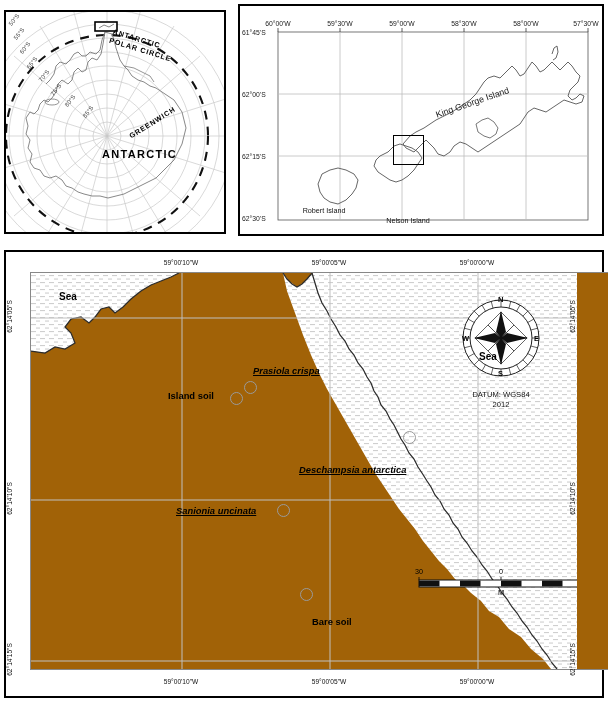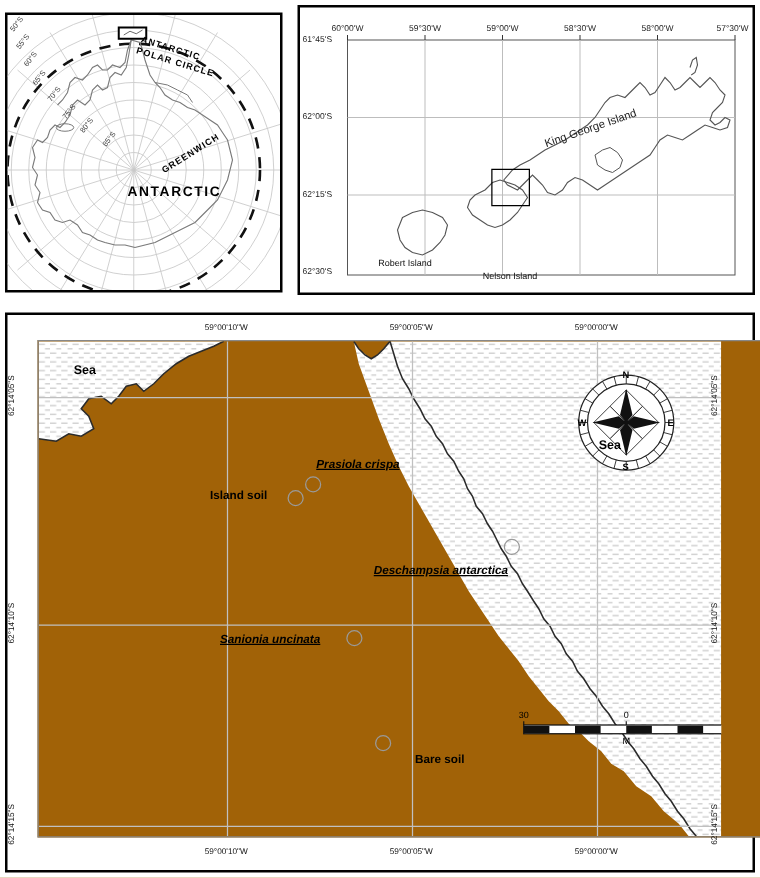--- a/index.html
+++ b/index.html
@@ -478,29 +478,31 @@
       <div class="sea-label" style="left:448px; top:78px;">Sea</div>
 
       <div class="sample-point" style="left:213px; top:108px;"></div>
       <div class="sample-point" style="left:199px; top:119px;"></div>
       <div class="sample-point" style="left:372px; top:158px;"></div>
       <div class="sample-point" style="left:246px; top:231px;"></div>
       <div class="sample-point" style="left:269px; top:315px;"></div>
 
       <div class="site-label sp" style="left:222px; top:92px;">Prasiola crispa</div>
       <div class="site-label" style="left:137px; top:117px;">Island soil</div>
-      <div class="site-label sp" style="left:268px; top:177px;">Deschampsia antarctica</div>
+      <div class="site-label sp" style="left:268px; top:191px;">Deschampsia antarctica</div>
       <div class="site-label sp" style="left:145px; top:232px;">Sanionia uncinata</div>
-      <div class="site-label" style="left:281px; top:328px;margin-left:20px;">Bare soil</div>
+      <div class="site-label" style="left:281px; top:343px;">Bare soil</div>
 
       <div style="position:absolute;left:467px;top:22px;font-size:7.5px;font-weight:bold;">N</div>
       <div style="position:absolute;left:467px;top:96px;font-size:7.5px;font-weight:bold;">S</div>
       <div style="position:absolute;left:503px;top:61px;font-size:7.5px;font-weight:bold;">E</div>
       <div style="position:absolute;left:431px;top:61px;font-size:7.5px;font-weight:bold;">W</div>
 
+      <div class="datum-text" style="left:400px; top:117px; width:140px;">DATUM: WGS84
+2012</div>
 
       <div class="scale-num" style="left:388px; top:294px;">30</div>
       <div class="scale-num" style="left:470px; top:294px;">0</div>
 
       <div class="scale-unit" style="left:470px; top:315px;">M</div>
     </div>
 
     <div class="site-coord-x" style="left:177px; top:9px;">59°00'10"W</div>
     <div class="site-coord-x" style="left:325px; top:9px;">59°00'05"W</div>
     <div class="site-coord-x" style="left:473px; top:9px;">59°00'00"W</div>

